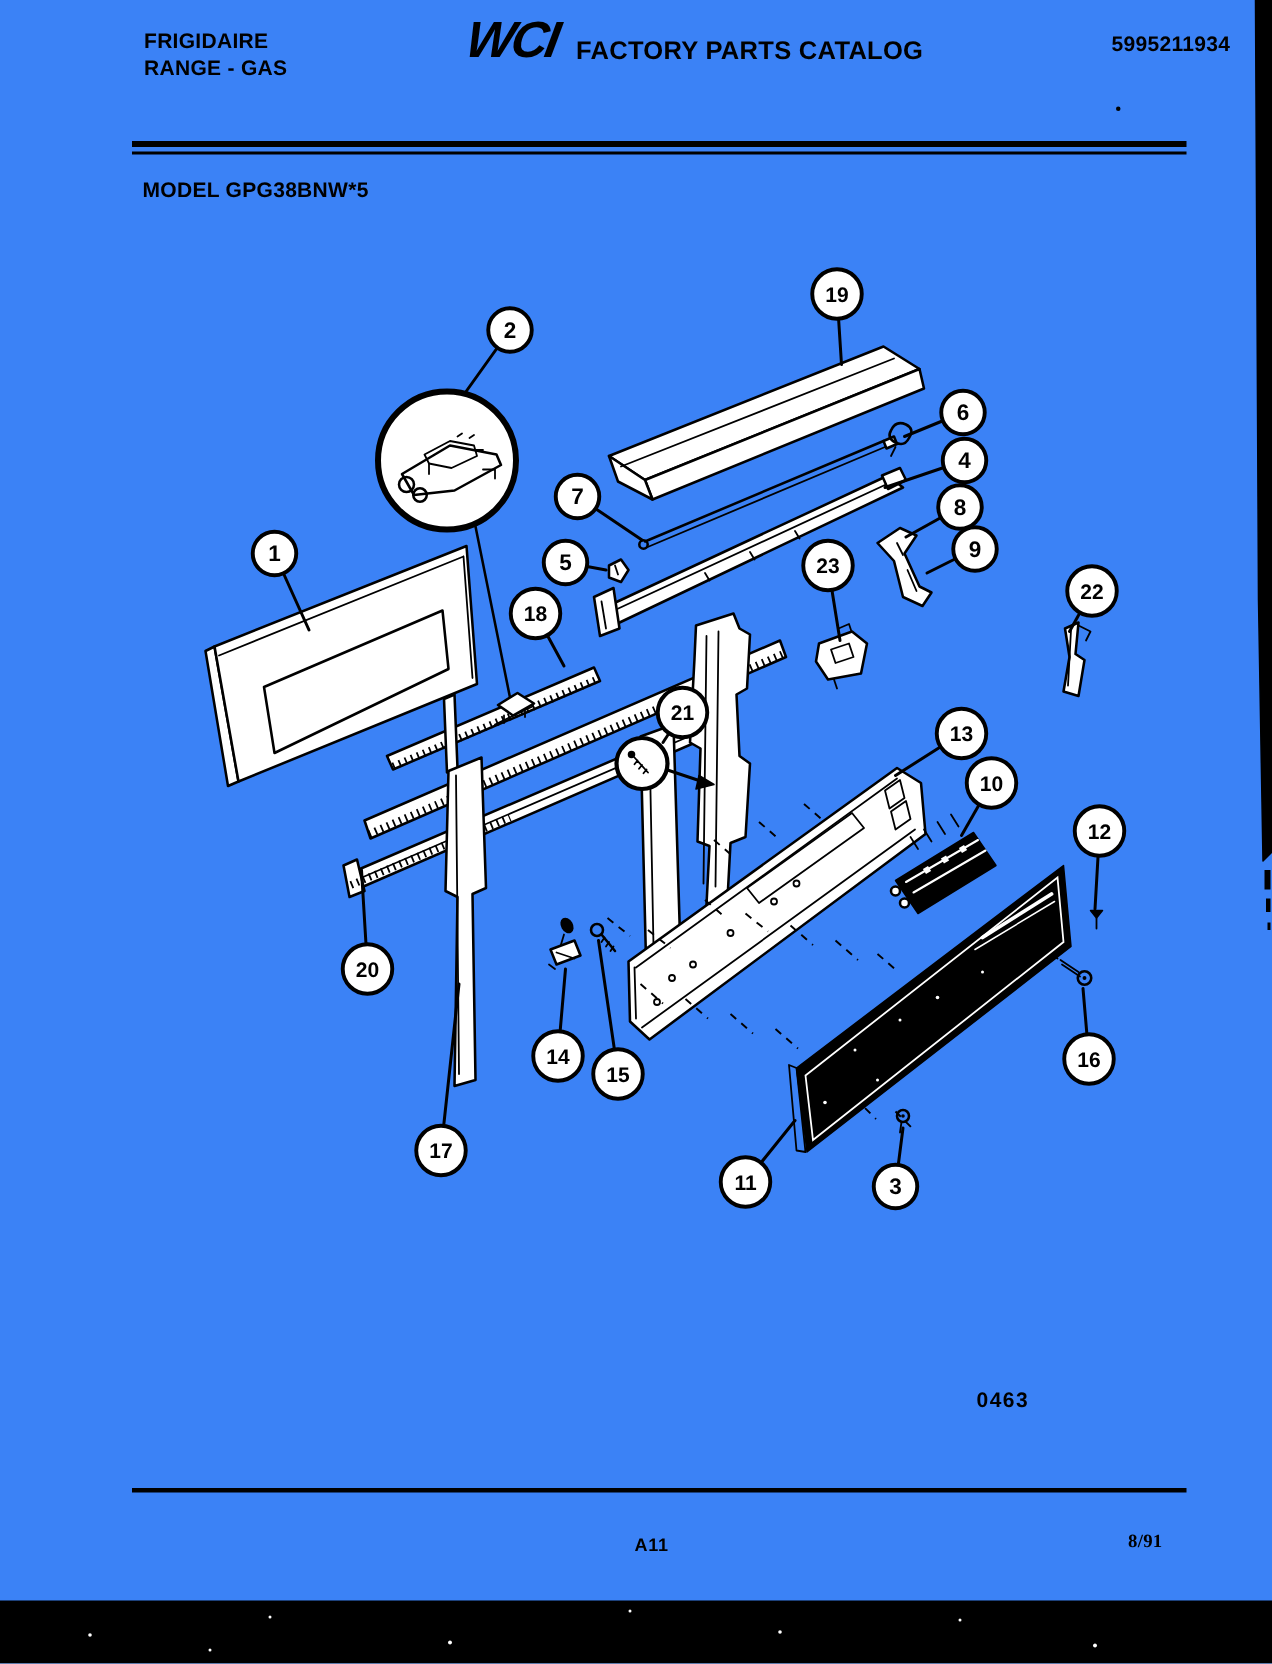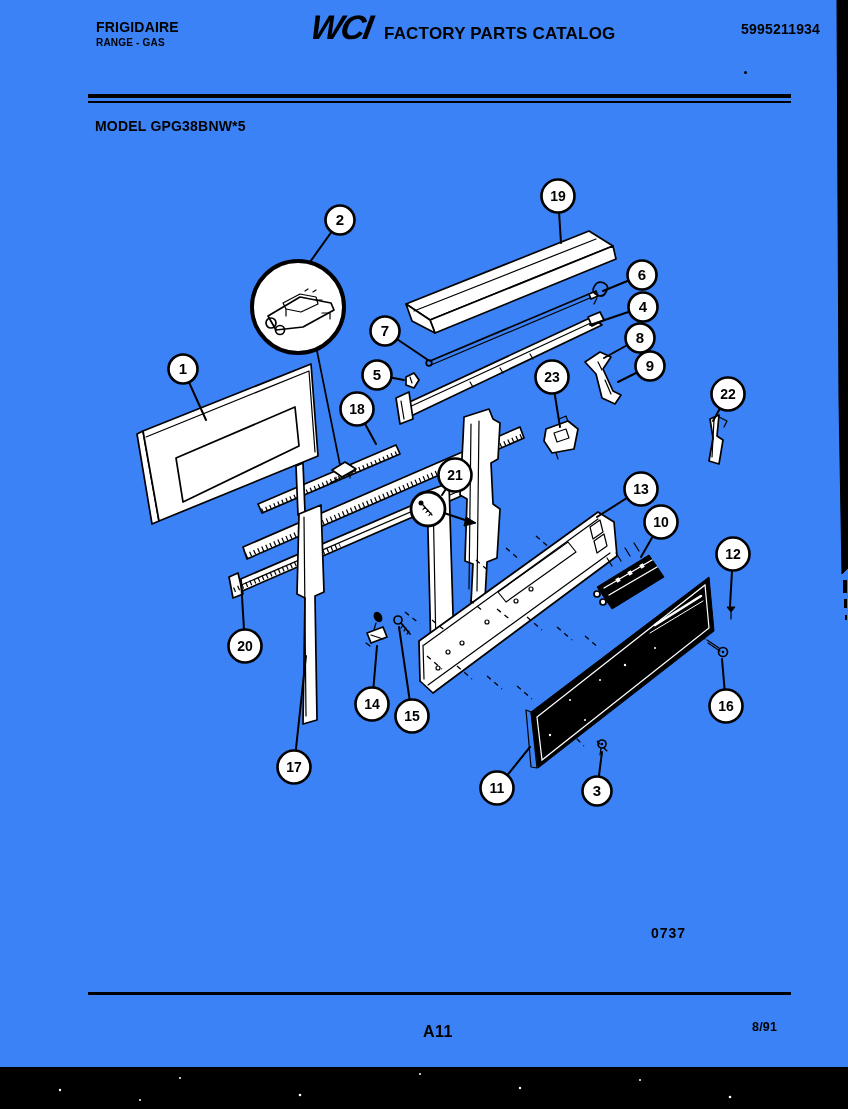--- a/index.html
+++ b/index.html
@@ -3,31 +3,31 @@
 <meta charset="utf-8">
 <style>
   html,body{margin:0;padding:0;background:#888;}
   .page{
     position:relative;width:848px;height:1109px;background:#3b82f6;
     font-family:"Liberation Sans",sans-serif;color:#000;overflow:hidden;
     margin:0 auto;
   }
   .txt{position:absolute;font-weight:bold;white-space:nowrap;letter-spacing:.2px;}
   .brand1{left:96px;top:19px;font-size:14px;}
-  .brand2{left:96px;top:37px;font-size:10px;}
+  .brand2{left:96px;top:37px;font-size:14px;}
   .logo{
     left:311px;top:8px;font-size:34px;font-style:italic;font-weight:bold;
     transform:skewX(-10deg);letter-spacing:-2px;
   }
   .cat-title{left:384px;top:24px;font-size:17px;}
   .pubnum{left:697px;top:21px;font-size:14px;margin-left:44px;}
   .model{left:95px;top:118px;font-size:14px;}
   .figcode{left:651px;top:925px;font-size:14px;letter-spacing:1px;}
-  .pagenum{left:423px;top:1023px;font-size:16px;letter-spacing:.5px;}
-  .datecode{left:752px;top:1020px;font-size:12.5px;}
+  .pagenum{left:423px;top:1023px;font-size:12px;letter-spacing:.5px;}
+  .datecode{left:752px;top:1020px;font-size:12.5px;font-family:Liberation Serif, serif;}
   .rule{position:absolute;background:#000;}
   .rule-thick{left:88px;top:94px;width:703px;height:4px;}
   .rule-thin{left:88px;top:101px;width:703px;height:2px;}
   .rule-bottom{left:88px;top:992px;width:703px;height:3px;}
   .speck{position:absolute;left:744px;top:71px;width:3px;height:3px;background:#000;border-radius:50%;}
   svg#diagram{position:absolute;left:0;top:0;}
   .ink{stroke:#000;fill:none;stroke-width:1.7;stroke-linejoin:round;stroke-linecap:round;}
   .ink-thin{stroke:#000;fill:none;stroke-width:1.2;stroke-linejoin:round;stroke-linecap:round;}
   .solid{stroke:#000;fill:#fff;stroke-width:1.7;stroke-linejoin:round;}
   .blackfill{stroke:#000;fill:#000;stroke-linejoin:round;}
@@ -323,17 +323,17 @@
         <text x="245" y="651" class="callout-num" font-size="14">20</text>
         <circle cx="455" cy="475" r="16.5" class="callout-circle"></circle>
         <text x="455" y="480" class="callout-num" font-size="14">21</text>
         <circle cx="728" cy="394" r="16.5" class="callout-circle"></circle>
         <text x="728" y="399" class="callout-num" font-size="14">22</text>
         <circle cx="552" cy="377" r="16.5" class="callout-circle"></circle>
         <text x="552" y="382" class="callout-num" font-size="14">23</text>
       </g>
   </svg>
 
-  <div class="txt figcode">0737</div>
+  <div class="txt figcode">0463</div>
   <div class="rule rule-bottom"></div>
   <div class="txt pagenum">A11</div>
   <div class="txt datecode">8/91</div>
 </div>
 
 </body></html>

